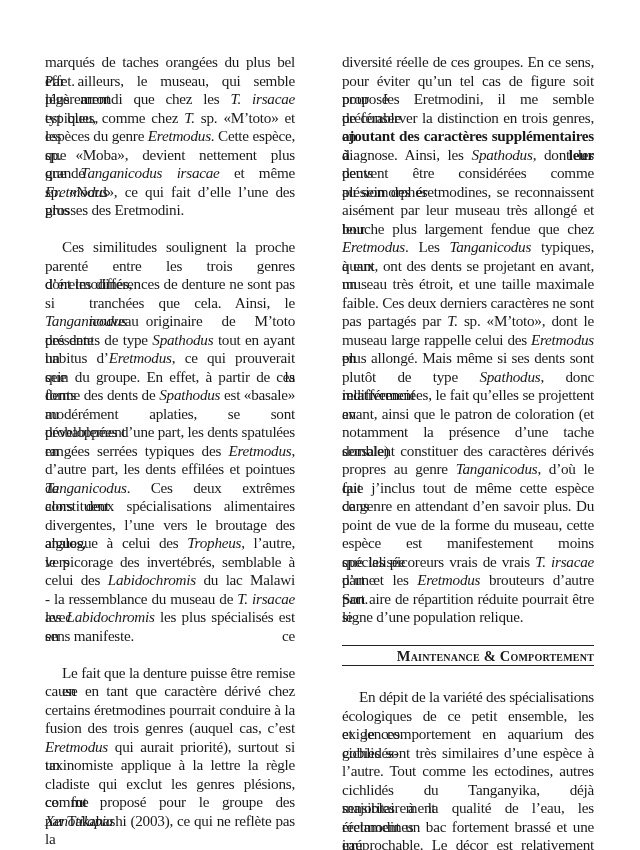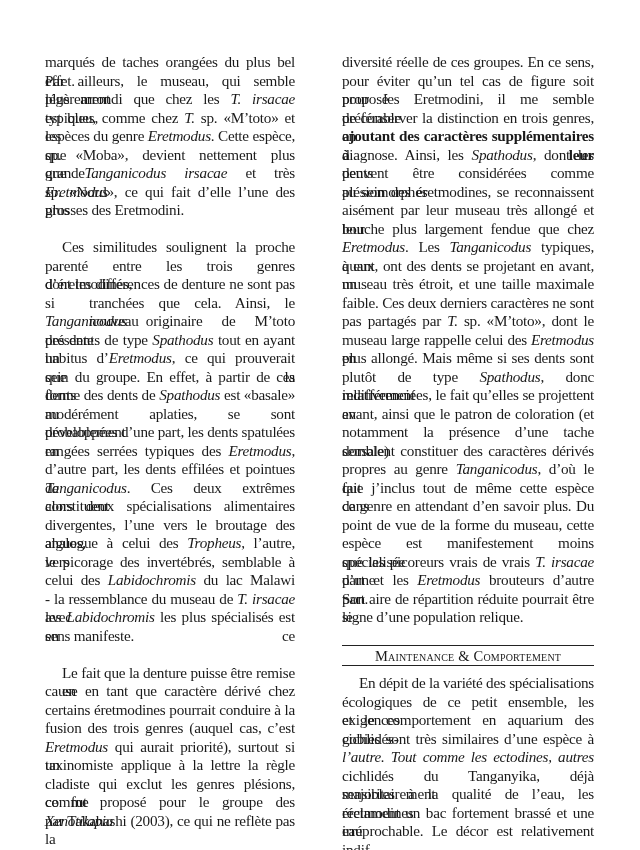--- a/index.html
+++ b/index.html
@@ -8,38 +8,38 @@
   .col { position: absolute; top: 53px; }
   #col-left { left: 45px; width: 250px; }
   #col-right { left: 342px; width: 252px; }
   .para { margin: 0 0 18.5px 0; }
   .line { display: block; height: 18.5px; line-height: 18.5px; font-size: 15.2px;
           text-align: justify; text-align-last: justify; white-space: nowrap; letter-spacing: -0.25px; }
   .line.last { text-align-last: left; }
   .line.indent { padding-left: 17px; }
   .line span { white-space: pre; }
   i { font-style: italic; }
-  .heading { position: relative; margin: 0 0 8px 0; padding: 3px 0 2px 0;
+  .heading { position: relative; margin: 0 0 22px 0; padding: 3px 0 2px 0;
              border-top: 1.4px solid #222; border-bottom: 1.4px solid #222;
-             text-align: center; font-size: 13.5px; font-weight: normal; letter-spacing: 0.2px;
+             text-align: right; font-size: 13.5px; font-weight: bold; letter-spacing: 0.2px;
              font-variant: small-caps; height: 14px; line-height: 14px; }
   .heading span { font-size: 14.5px; }
 </style>
 </head>
 <body>
 
 <div id="col-left" class="col">
     <div class="para">
       <span class="line" style="white-space: normal;"><span style="white-space: normal;">marqués de taches orangées du plus bel effet.</span></span>
       <span class="line" style="white-space: normal;"><span style="white-space: normal;">Par ailleurs, le museau, qui semble légèrement</span></span>
       <span class="line" style="white-space: normal;"><span style="white-space: normal;">plus arrondi que chez les </span><i>T. irsacae</i><span style="white-space: normal;"> typiques,</span></span>
       <span class="line" style="white-space: normal;"><span style="white-space: normal;">est bleu, comme chez </span><i>T.</i><span style="white-space: normal;"> sp. «M’toto» et les</span></span>
       <span class="line" style="white-space: normal;"><span style="white-space: normal;">espèces du genre </span><i>Eretmodus</i><span style="white-space: normal;">. Cette espèce, que</span></span>
       <span class="line" style="white-space: normal;"><span style="white-space: normal;">sp. «Moba», devient nettement plus grande</span></span>
-      <span class="line" style="white-space: normal;"><span style="white-space: normal;">que </span><i>Tanganicodus irsacae</i><span style="white-space: normal;"> et très </span><i>Eretmodus</i></span>
+      <span class="line" style="white-space: normal;"><span style="white-space: normal;">que </span><i>Tanganicodus irsacae</i><span style="white-space: normal;"> et même </span><i>Eretmodus</i></span>
       <span class="line" style="white-space: normal;"><span style="white-space: normal;">sp. «Nord», ce qui fait d’elle l’une des plus</span></span>
       <span class="line last" style="white-space: normal;"><span style="white-space: normal;">grosses des Eretmodini.</span></span>
     </div>
     <div class="para">
       <span class="line indent" style="white-space: normal;"><span style="white-space: normal;">Ces similitudes soulignent la proche</span></span>
       <span class="line" style="white-space: normal;"><span style="white-space: normal;">parenté entre les trois genres d’éretmodines,</span></span>
       <span class="line" style="white-space: normal;"><span style="white-space: normal;">dont les différences de denture ne sont pas si</span></span>
       <span class="line" style="white-space: normal; margin-left: 44px;"><span style="white-space: normal;">tranchées que cela. Ainsi, le nouveau</span></span>
       <span class="line" style="white-space: normal;"><i>Tanganicodus</i><span style="white-space: normal;"> originaire de M’toto présente</span></span>
       <span class="line" style="white-space: normal;"><span style="white-space: normal;">des dents de type </span><i>Spathodus</i><span style="white-space: normal;"> tout en ayant un</span></span>
@@ -108,20 +108,20 @@
         <span class="line last" style="white-space: normal;"><span style="white-space: normal;">signe d’une population relique.</span></span>
       </div>
     </div>
   <div class="heading"><span>Maintenance &amp; Comportement</span></div>
   <div id="right-after">
       <div class="para" style="margin-bottom: 0px;">
         <span class="line indent" style="white-space: normal;"><span style="white-space: normal;">En dépit de la variété des spécialisations</span></span>
         <span class="line" style="white-space: normal;"><span style="white-space: normal;">écologiques de ce petit ensemble, les exigences</span></span>
         <span class="line" style="white-space: normal;"><span style="white-space: normal;">et le comportement en aquarium des cichlidés-</span></span>
         <span class="line" style="white-space: normal;"><span style="white-space: normal;">gobies sont très similaires d’une espèce à</span></span>
-        <span class="line" style="white-space: normal; font-style: italic;"><span style="white-space: normal;">l’autre. Tout comme les ectodines, autres</span></span>
+        <span class="line" style="white-space: normal;"><span style="white-space: normal;">l’autre. Tout comme les ectodines, autres</span></span>
         <span class="line" style="white-space: normal;"><span style="white-space: normal;">cichlidés du Tanganyika, déjà majoritairement</span></span>
         <span class="line" style="white-space: normal;"><span style="white-space: normal;">sensibles à la qualité de l’eau, les éretmodines</span></span>
         <span class="line" style="white-space: normal;"><span style="white-space: normal;">réclament un bac fortement brassé et une eau</span></span>
         <span class="line" style="white-space: normal;"><span style="white-space: normal;">irréprochable. Le décor est relativement indif-</span></span>
       </div>
     </div>
 </div>
 
 </body></html>

